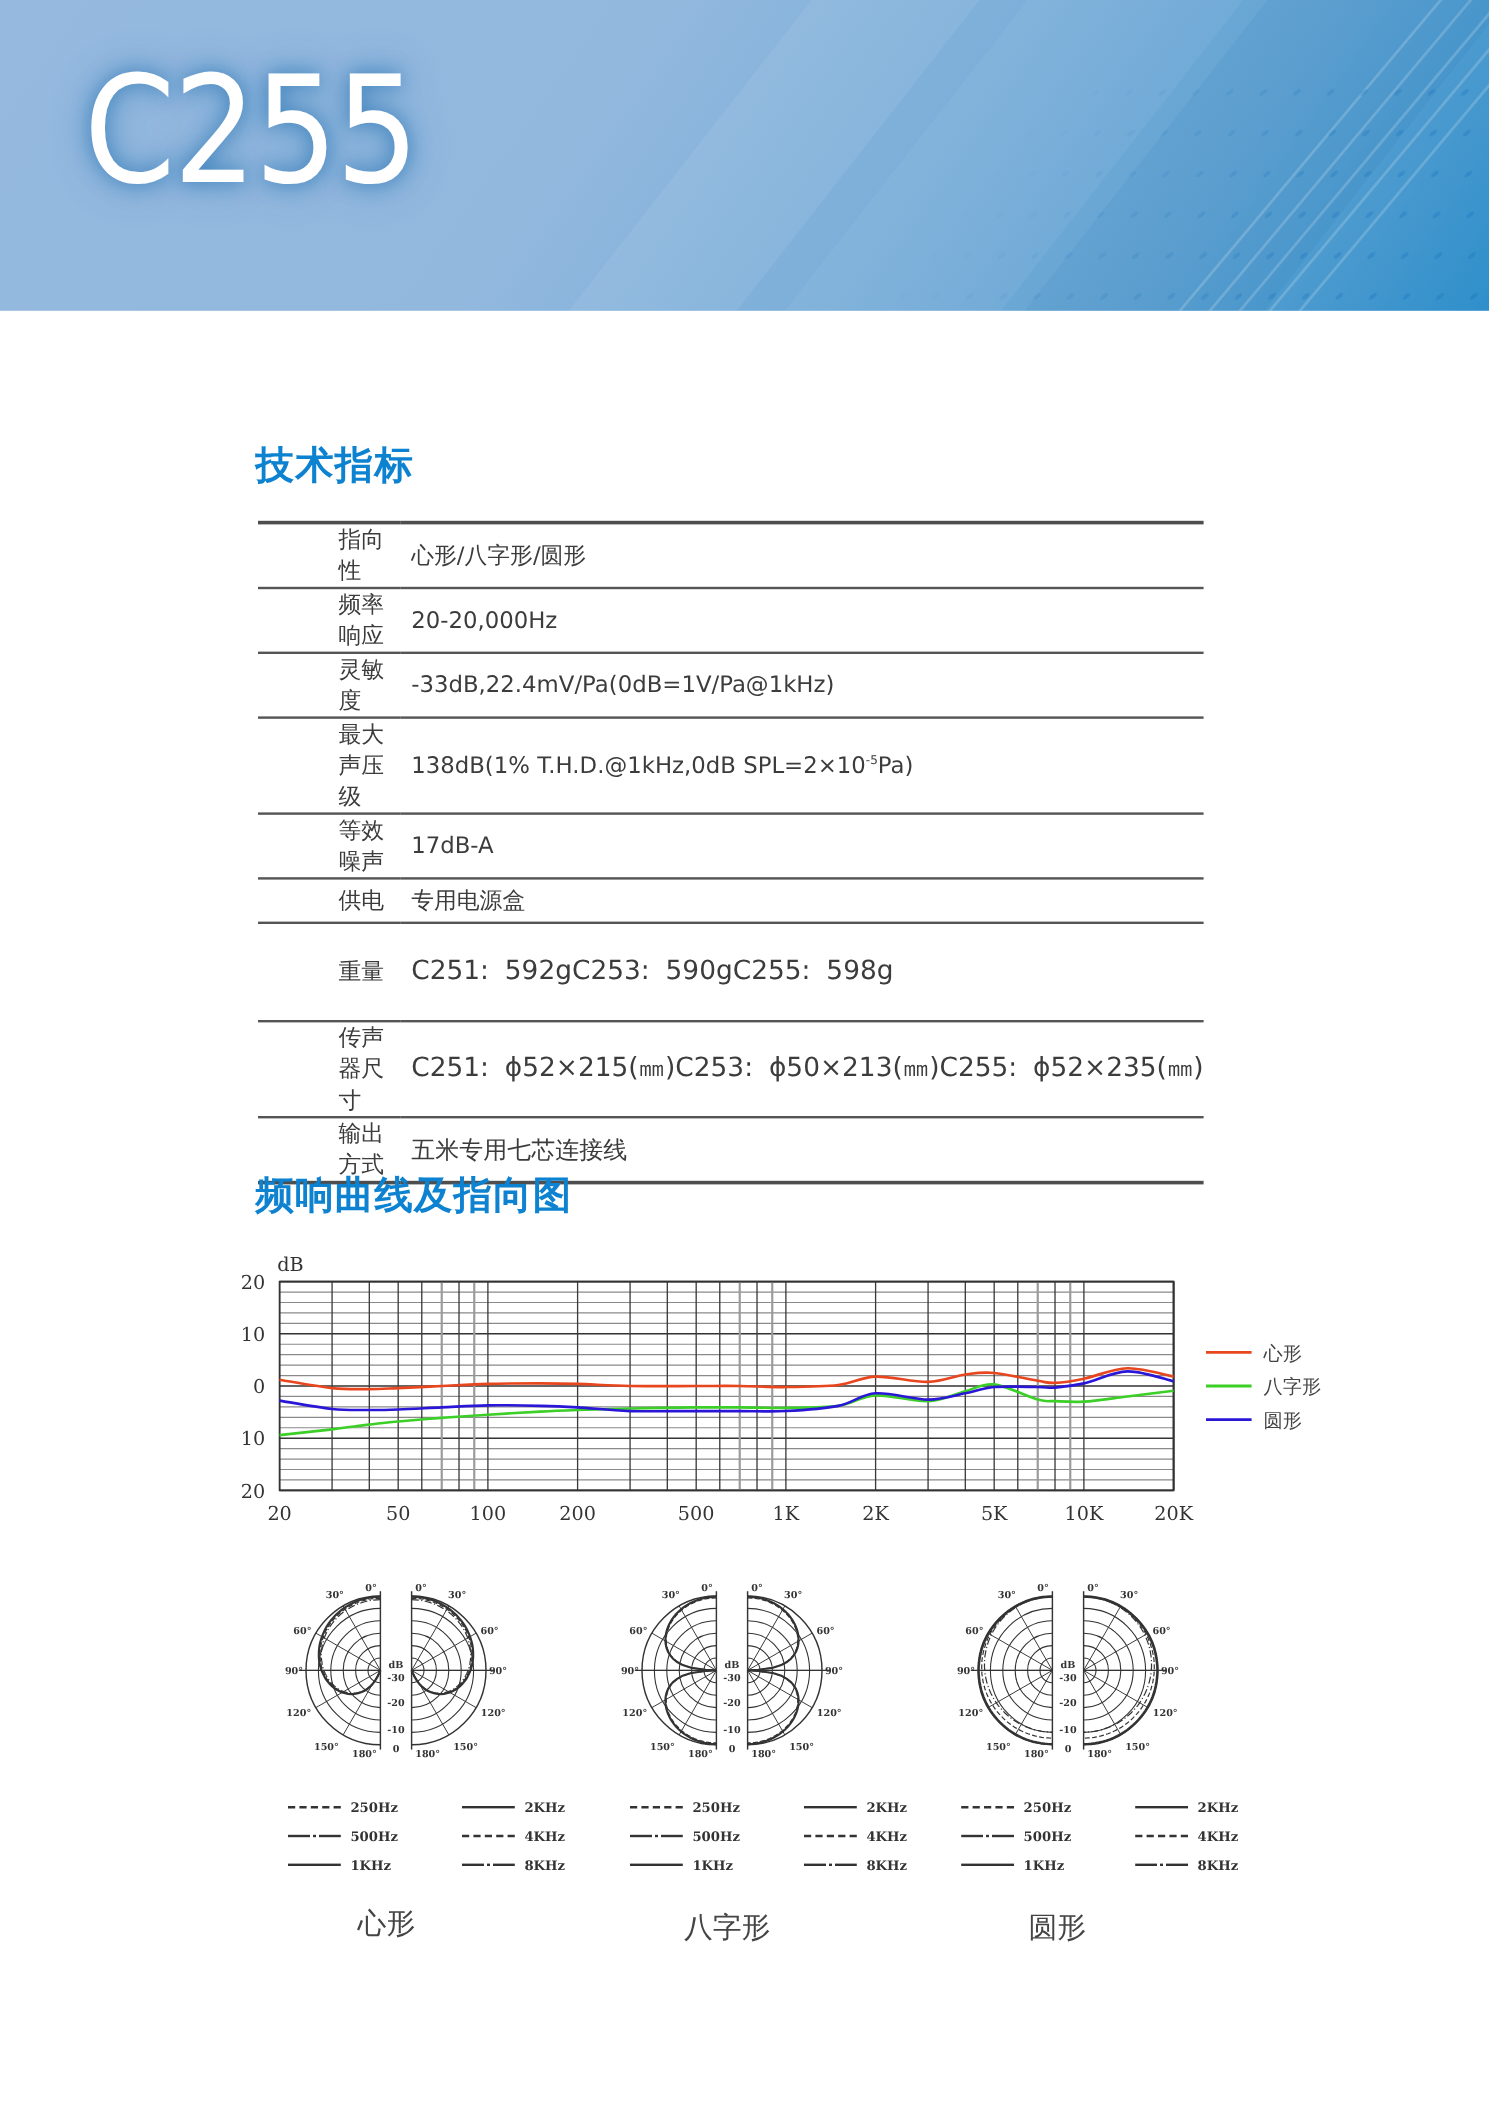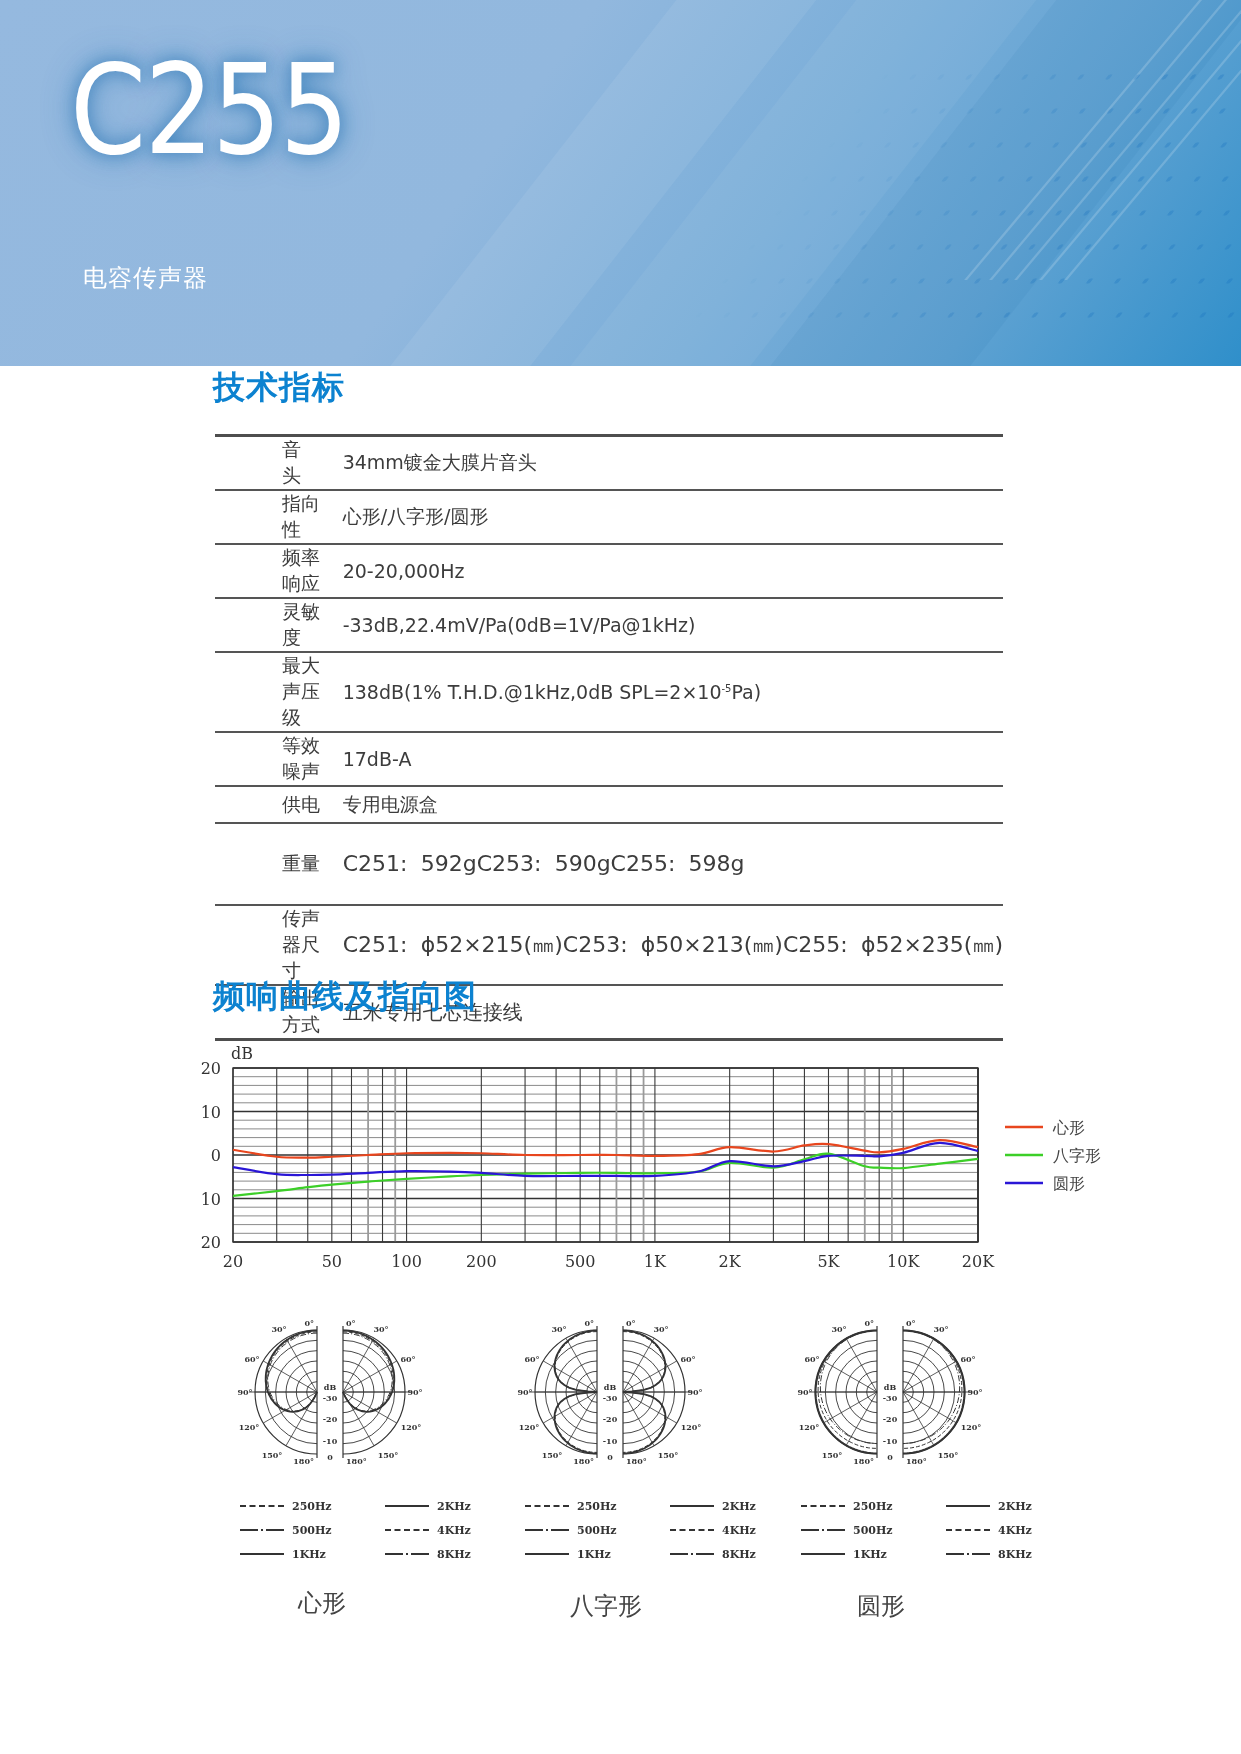--- a/index.html
+++ b/index.html
@@ -1,18 +1,18 @@
 <!DOCTYPE html>
 <html><head>
 <meta charset="utf-8">
 <style>
   html, body { margin:0; padding:0; }
   body { width:1241px; height:1754px; background:#ffffff; position:relative; overflow:hidden;
          font-family:"DejaVu Sans", "Liberation Sans", sans-serif; color:#3a3a3a; }
-  .banner { position:absolute; left:0; top:0; width:1241px; height:366px; overflow:hidden;
+  .banner { position:absolute; left:0; top:0; width:1241px; height:259px; overflow:hidden;
             background: linear-gradient(125deg, #95b9df 0%, #92b8de 40%, #7aaed9 62%, #5fa2d2 80%, #2f8fca 100%); }
   .banner .stripe { position:absolute; top:-60px; height:520px; width:140px; background:rgba(255,255,255,0.07); transform:skewX(-38deg); }
   .banner .line { position:absolute; top:-20px; height:300px; width:3px; background:rgba(255,255,255,0.18); transform:skewX(-40deg); }
   .banner .dots { position:absolute; right:0; top:60px; width:560px; height:260px;
                   background-image: radial-gradient(rgba(20,110,190,0.35) 2px, transparent 2.5px);
                   background-size:28px 34px; transform:skewX(-38deg); transform-origin:bottom left; opacity:0.8;
                   -webkit-mask-image: linear-gradient(90deg, transparent 0%, #000 60%);
                   mask-image: linear-gradient(90deg, transparent 0%, #000 60%); }
   .model { position:absolute; left:70px; top:48px; font-family:"DejaVu Sans", sans-serif; font-size:124px;
            color:#ffffff; letter-spacing:-2px; font-weight:400; line-height:1;
@@ -59,24 +59,20 @@
   <div class="line" style="left:1190px;"></div>
   <div class="dots"></div>
   <div class="model">C255</div>
   <div class="subtitle">电容传声器</div>
 </div>
 
 <div class="section-title" style="top:366px;">技术指标</div>
 
 <table class="spec-table">
   <tbody>
-      <tr style="height:39px;">
-    <td class="k">音　头</td>
-    <td class="v">34mm镀金大膜片音头</td>
-  </tr>
   <tr style="height:37px;">
     <td class="k">指向性</td>
     <td class="v">心形/八字形/圆形</td>
   </tr>
   <tr style="height:50px;">
     <td class="k">频率响应</td>
     <td class="v">20-20,000Hz</td>
   </tr>
   <tr style="height:37px;">
     <td class="k">灵敏度</td>

